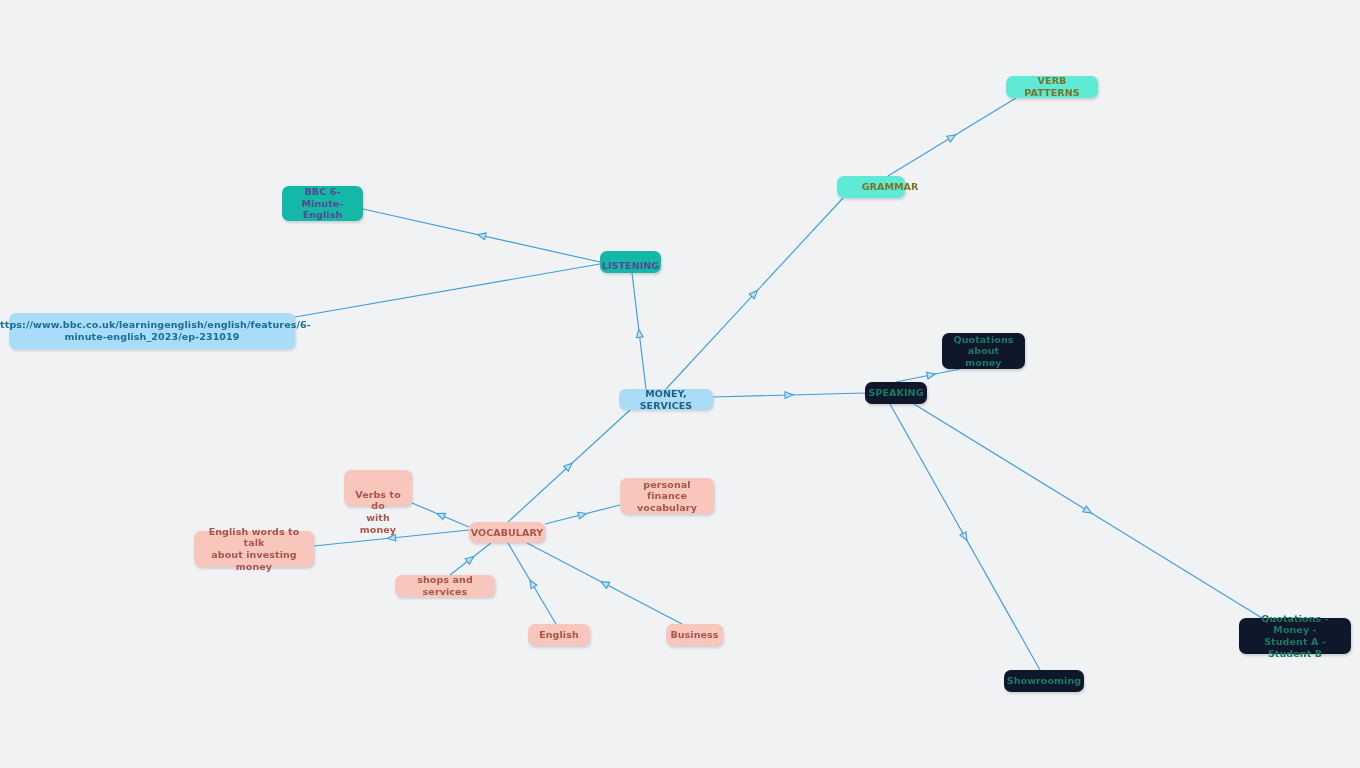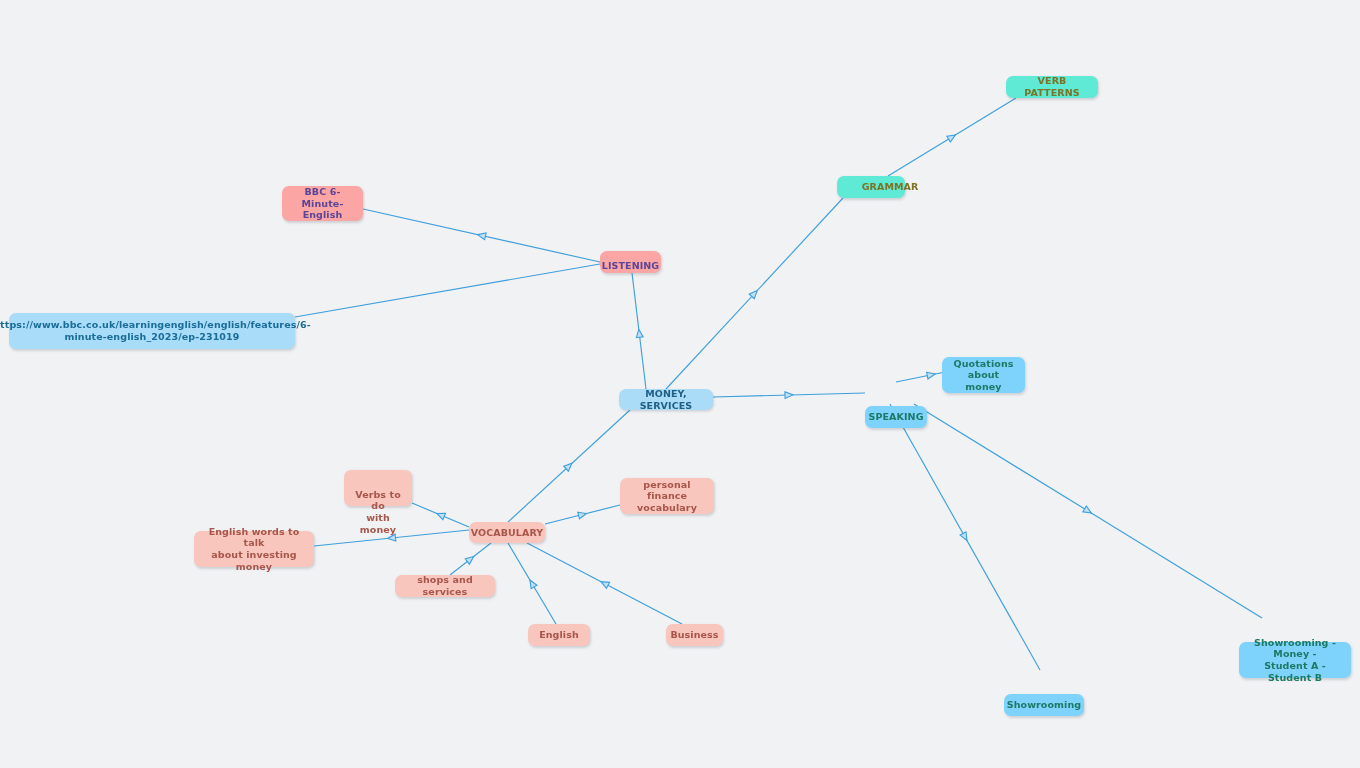--- a/index.html
+++ b/index.html
@@ -42,23 +42,23 @@
     text-align: center;
     font-weight: bold;
     line-height: 1.22;
     padding: 4px 8px;
     box-shadow: 1px 1.5px 2.5px rgba(80,90,110,0.22);
     letter-spacing: 0.1px;
     user-select: none;
   }
   .node-blue   { background: #aadcf7; color: #1f5f86; }
   .node-url    { background: #a8dcf8; color: #1a6c99; }
-  .node-purple { background: #fca5a5; color: #5b4596; }
+  .node-purple { background: #14b8a6; color: #5b4596; }
   .node-yellow { background: #5eead4; color: #7c7326; }
-  .node-green  { background: #7dd3fc; color: #1a7a63; margin-top: 24px; }
+  .node-green  { background: #0f172a; color: #1a7a63; }
   .node-pink   { background: #f8c6bd; color: #a8554a; }
 </style>
 </head>
 <body>
 
 <div id="canvas">
   <svg id="edge-layer" viewBox="0 0 1360 768" width="1360" height="768">
       <g>
         <line x1="632" y1="273" x2="646" y2="389" class="edge-line"></line>
         <polygon points="-4,-3.4 4,0 -4,3.4" class="edge-arrow" transform="translate(639.28,333.32) rotate(263.11827636936306)"></polygon>
@@ -147,21 +147,21 @@
         <span style="white-space: pre-line;">SPEAKING</span>
       </div>
       <div class="node node-green" style="left: 942px; top: 333px; width: 83px; height: 36px; font-size: 9.5px;">
         <span style="white-space: pre-line;">Quotations
 about money</span>
       </div>
       <div class="node node-green" style="left: 1004px; top: 670px; width: 80px; height: 22px; font-size: 9.5px;">
         <span style="white-space: pre-line;">Showrooming</span>
       </div>
       <div class="node node-green" style="left: 1239px; top: 618px; width: 112px; height: 36px; font-size: 9.5px;">
-        <span style="white-space: pre-line;">Showrooming - Money -
+        <span style="white-space: pre-line;">Quotations - Money -
 Student A - Student B</span>
       </div>
       <div class="node node-pink" style="left: 469px; top: 522px; width: 76px; height: 21px; font-size: 9.5px;">
         <span style="white-space: pre-line;">VOCABULARY</span>
       </div>
       <div class="node node-pink" style="left: 344px; top: 470px; width: 68px; height: 36px; font-size: 9.5px;">
         <span style="white-space: pre-line; margin-top: 48px;">Verbs to do
 with money</span>
       </div>
       <div class="node node-pink" style="left: 194px; top: 531px; width: 120px; height: 36px; font-size: 9.5px;">

